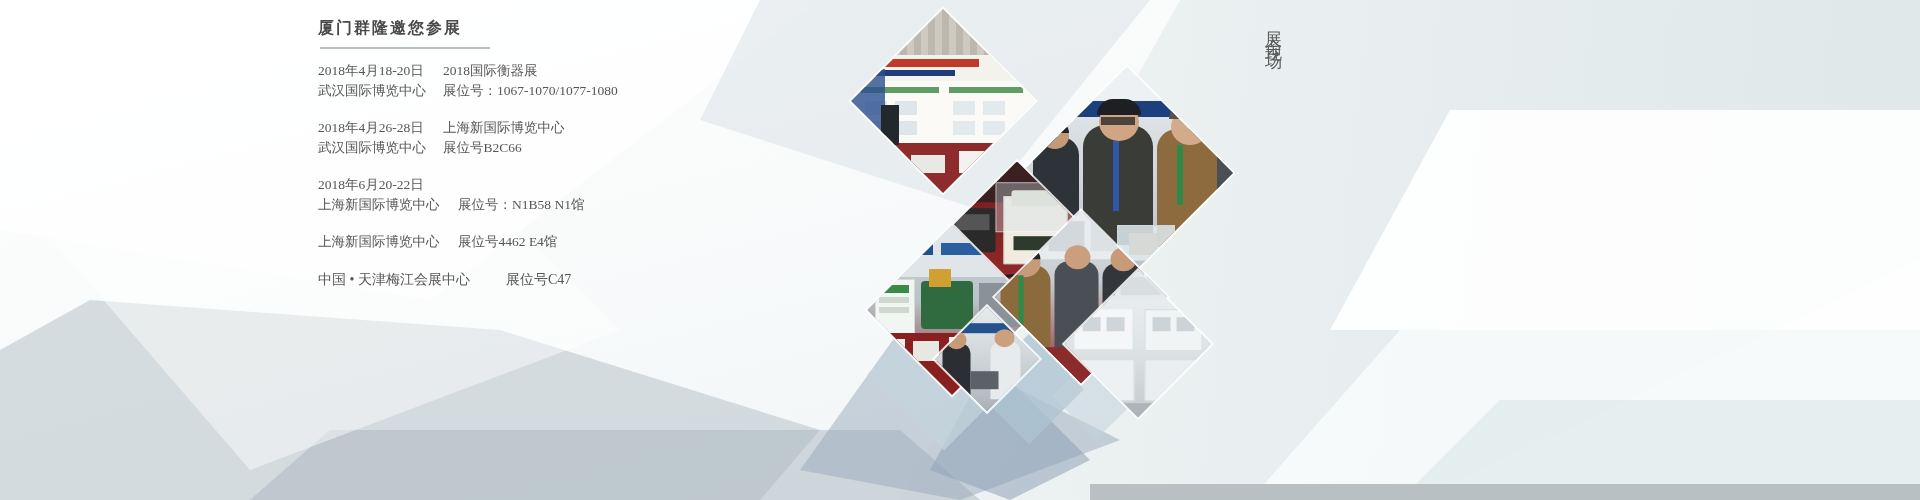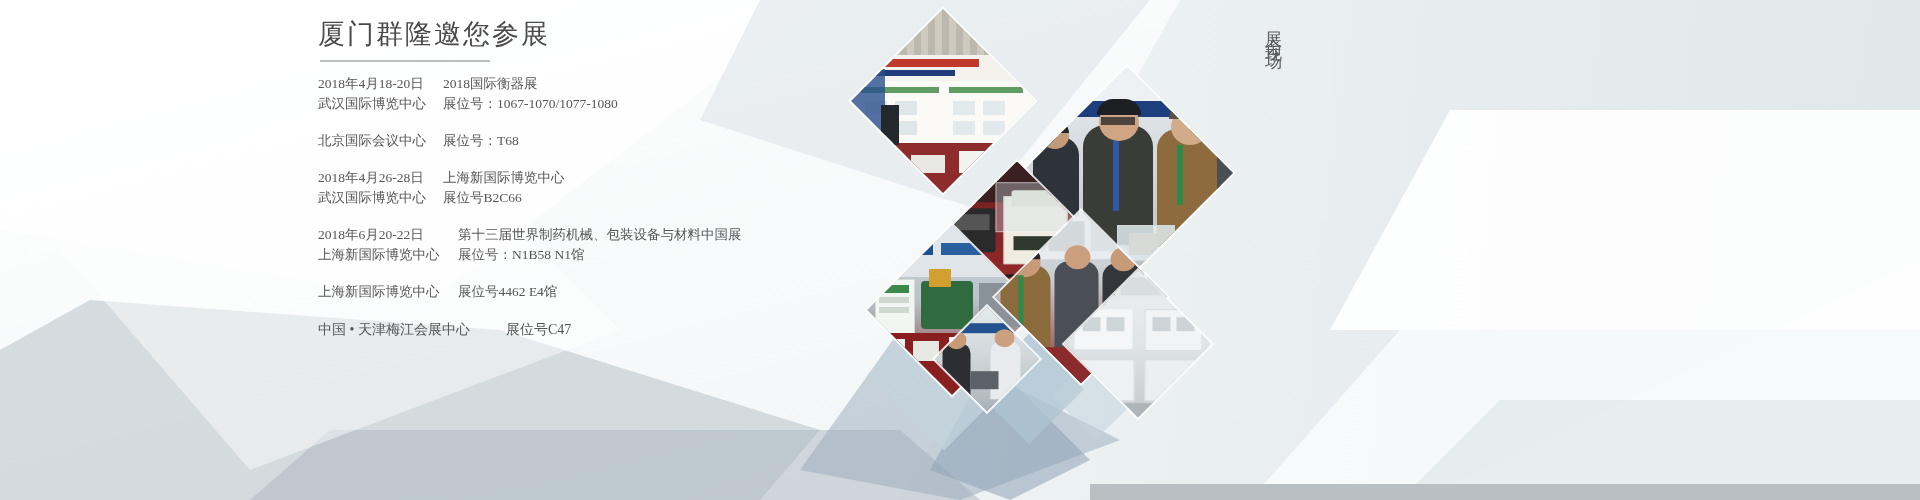--- a/index.html
+++ b/index.html
@@ -15,22 +15,22 @@
 
   
   .bgshapes{position:absolute;inset:0;width:1920px;height:500px;}
 
   
   .textcol{
     position:absolute;left:318px;top:18px;width:760px;height:470px;
     color:#4d4d4d;
   }
   .head{
-    font-size:27px;letter-spacing:2px;color:#4a4a4a;
-    line-height:1.2;padding-bottom:6px;font-weight:400;
+    font-size:16px;letter-spacing:2px;color:#4a4a4a;
+    line-height:1.2;padding-bottom:6px;font-weight:700;
     font-family:"Liberation Serif","DejaVu Serif",serif;
   }
   .headrule{
     width:170px;height:2px;background:#b9bfc0;margin:4px 0 12px 2px;
   }
   .evt{margin-bottom:17px;}
   .evt .row{
     display:flex;align-items:baseline;
     font-size:13.5px;line-height:20px;color:#565656;white-space:nowrap;font-family:Liberation Serif, serif;
   }
@@ -113,41 +113,36 @@
         <span class="c1">2018年4月18-20日</span>
         <span class="c2">2018国际衡器展</span>
       </div>
       <div class="row">
         <span class="c1">武汉国际博览中心</span>
         <span class="c2">展位号：1067-1070/1077-1080</span>
       </div>
     </div>
 
     <div class="evt">
-      <div class="row">
-        <span class="c1">北京国际会议中心</span>
-        <span class="c2">展位号：T68</span>
-      </div>
     </div>
 
     <div class="evt">
       <div class="row">
         <span class="c1">2018年4月26-28日</span>
         <span class="c2">上海新国际博览中心</span>
       </div>
       <div class="row">
         <span class="c1">武汉国际博览中心</span>
         <span class="c2">展位号B2C66</span>
       </div>
     </div>
 
     <div class="evt r2">
       <div class="row">
         <span class="c1">2018年6月20-22日</span>
-        <span class="c2">第十三届世界制药机械、包装设备与材料中国展</span>
       </div>
       <div class="row">
         <span class="c1">上海新国际博览中心</span>
         <span class="c2">展位号：N1B58 N1馆</span>
       </div>
     </div>
 
     <div class="evt r2">
       <div class="row">
         <span class="c1">上海新国际博览中心</span>

